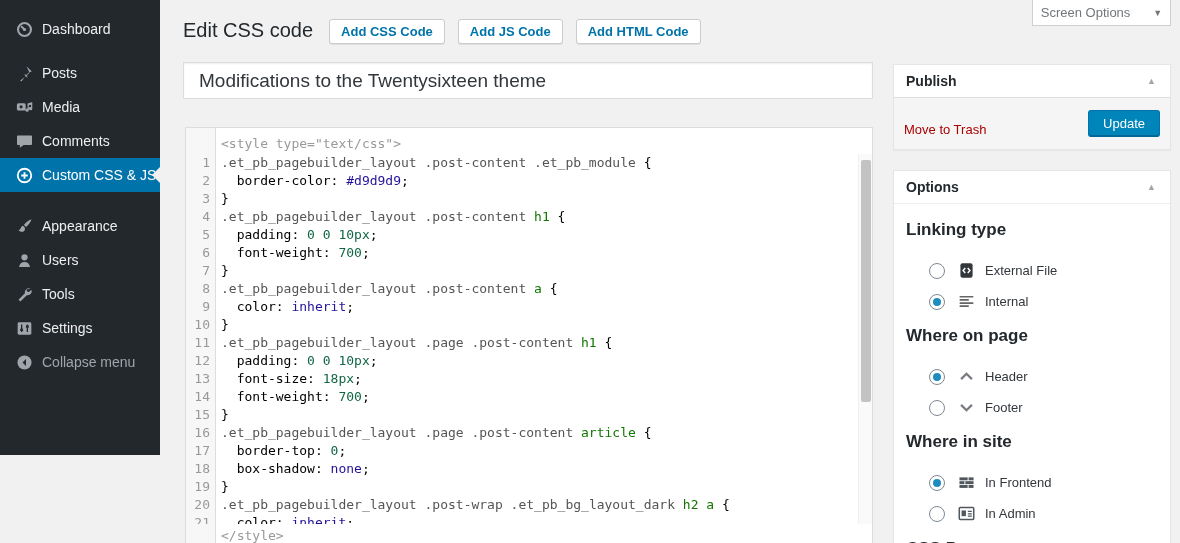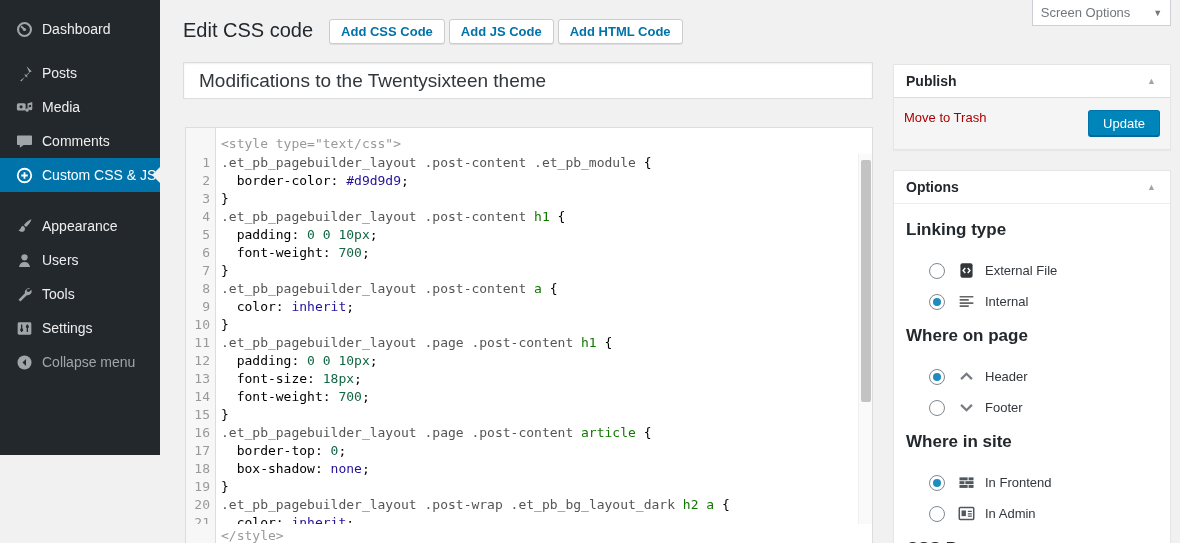--- a/index.html
+++ b/index.html
@@ -51,21 +51,21 @@
   .cm-scrollbar{position:absolute;top:0;right:0;width:13px;height:370px;background:#fafafa;border-left:1px solid #f0f0f0}
   .cm-thumb{position:absolute;top:6px;right:1px;width:10px;height:242px;background:#c3c3c3;border-radius:2px;cursor:pointer}
   
   .postbox{position:absolute;left:893px;width:278px;background:#fff;border:1px solid #e5e5e5;
        box-shadow:0 1px 1px rgba(0,0,0,.04);box-sizing:border-box}
   #publish-box{top:64px}
   #options-box{top:170px;height:420px;overflow:hidden}
   .postbox-header{display:flex;justify-content:space-between;align-items:center;padding:8px 12px}
   .postbox-title{font-size:14px;font-weight:700;color:#23282d;margin:0}
   .toggle{color:#a0a5aa;font-size:9px;cursor:pointer;padding:0 2px}
-  #publish-body{display:flex;justify-content:space-between;align-items:flex-start;padding:12px 10px;
+  #publish-body{display:flex;justify-content:space-between;align-items:flex-end;padding:12px 10px;
        background:#f5f5f5;border-top:1px solid #ddd}
   #trash-link{color:#a00;font-size:13px;text-decoration:none;cursor:pointer}
   #update-btn{background:#0085ba;border:1px solid #0073aa;border-bottom-color:#006799;
        box-shadow:inset 0 -1px 0 #006799;color:#fff;font-size:13px;font-family:inherit;
        padding:5px 14px;border-radius:3px;cursor:pointer}
   #options-body{padding:0 12px 6px;border-top:1px solid #eee}
   .opt-heading{font-size:17px;font-weight:700;color:#23282d;margin:16px 0 22px}
   .opt-row{display:flex;align-items:center;margin:0 0 14px 23px;height:17px}
   .radio{width:16px;height:16px;border:1px solid #7e8993;border-radius:50%;background:#fff;
        box-sizing:border-box;flex:none;margin-right:12px;cursor:pointer}
@@ -176,21 +176,21 @@
     </div>
 </nav>
 
 <div id="screen-options">
   <span>Screen Options</span>
   <span class="arrow">▼</span>
 </div>
 
 <div id="page-header">
   <h1 id="page-title">Edit CSS code</h1>
-  <span id="header-actions" style="display:flex;gap:4px">
+  <span id="header-actions" style="display:flex;gap:13px">
       <button class="action-btn">Add CSS Code</button>
       <button class="action-btn">Add JS Code</button>
       <button class="action-btn">Add HTML Code</button>
     </span>
 </div>
 
 <input id="title-input" type="text" value="Modifications to the Twentysixteen theme" style="">
 
 <div id="code-editor">
   <div class="cm-gutterbg"></div>

